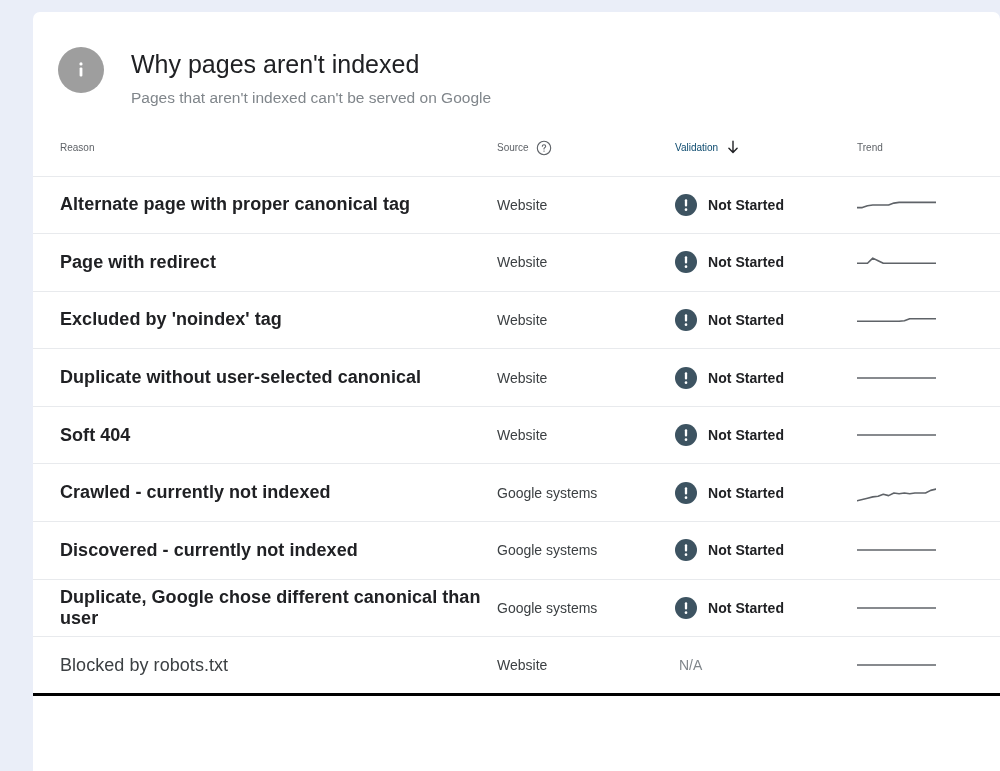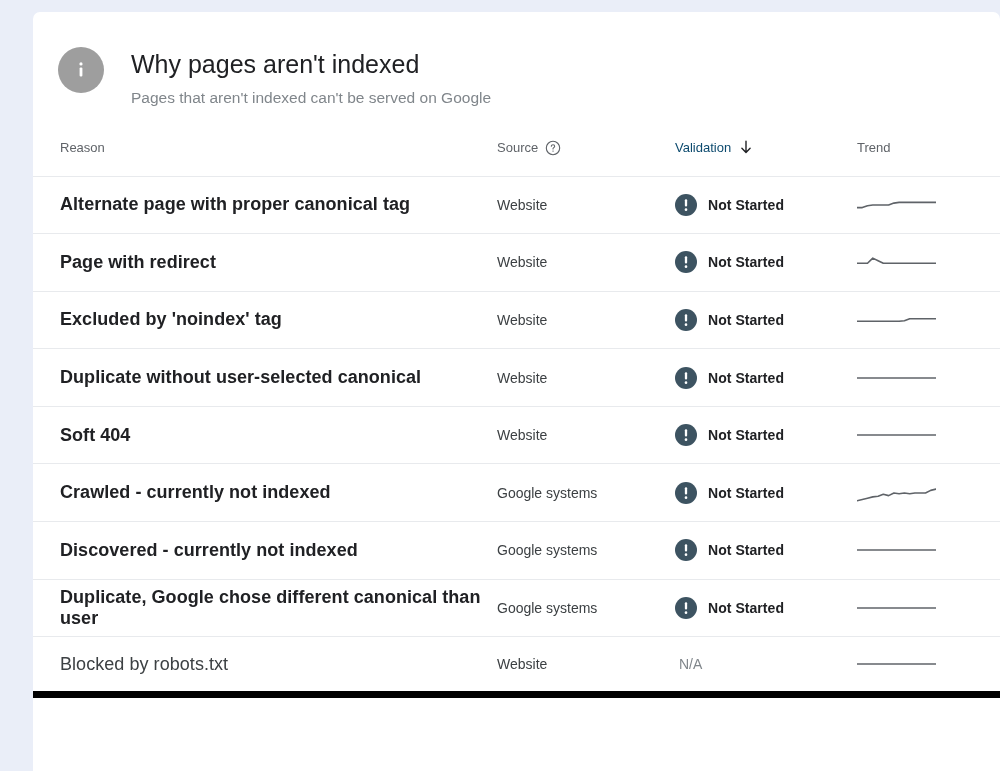--- a/index.html
+++ b/index.html
@@ -81,42 +81,42 @@
     padding: 0;
     vertical-align: middle;
   }
   .col-reason  { width: 464px; }
   .col-source  { width: 178px; }
   .col-valid   { width: 182px; }
   .col-trend   { width: 143px; }
 
   thead tr { height: 56px; }
   thead th {
-    font-size: 13px;
+    font-size: 10px;
     font-weight: 400;
     color: #5f6368;
     height: 56px;
     box-sizing: border-box;
   }
   th .th-inner {
     display: flex;
     align-items: center;
     gap: 7px;
     height: 100%;
   }
   th.th-reason .th-inner { padding-left: 27px; }
   th.th-valid  { color: #0c4a6e; font-weight: 400; margin-left: 32px; }
   .help-icon, .sort-icon { display: inline-flex; align-items:center; }
   .help-icon svg, .sort-icon svg { display:block; }
 
   tbody tr {
     height: 57.6px;
     border-top: 1px solid #e8eaed;
   }
-  tbody tr:last-child { border-bottom: 7px solid #000000; }
+  tbody tr:last-child { border-bottom: 3px solid #000000; }
 
   td.cell-reason {
     padding-left: 27px;
     font-size: 18px;
     color: #202124;
     font-weight: 600;
     letter-spacing: 0.05px;
   }
   td.cell-reason.light { font-weight: 400; color: #3c4043; }
   td.cell-source {

